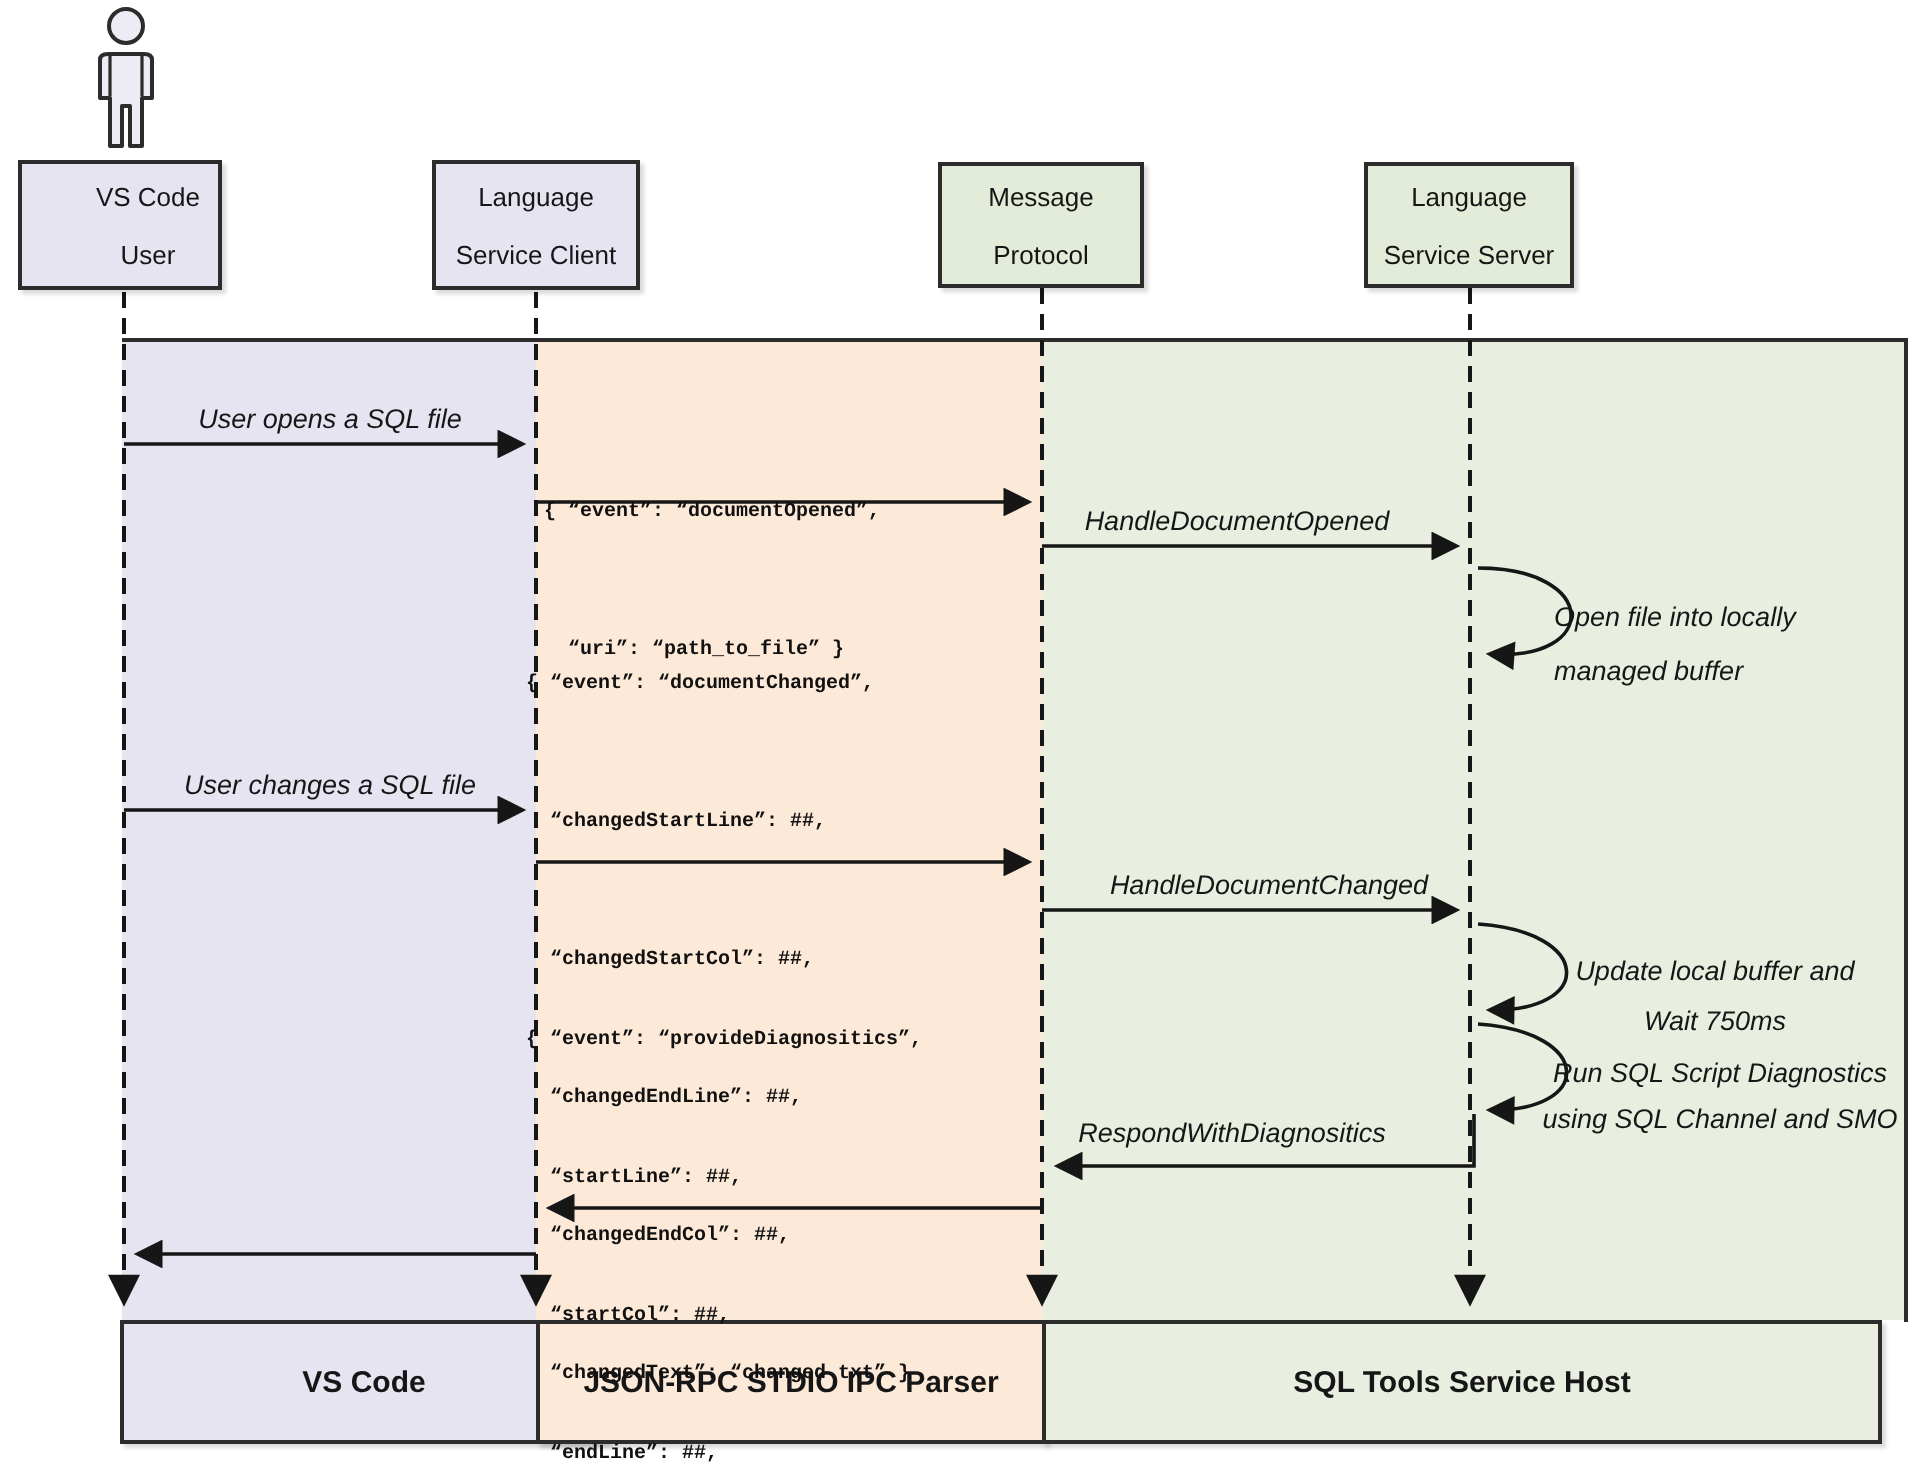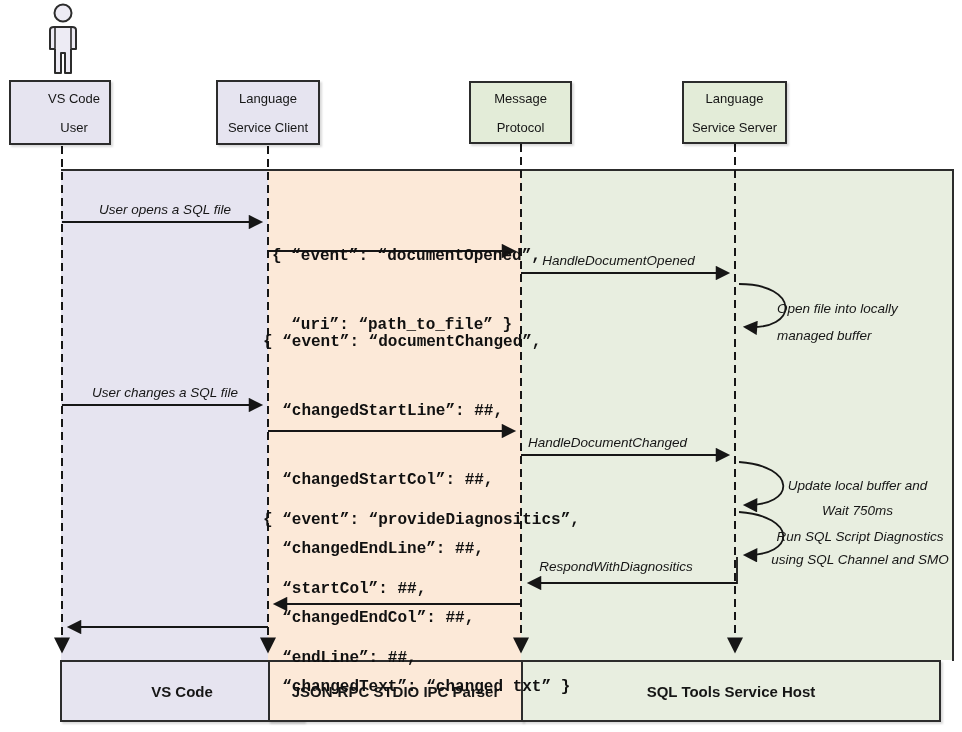--- a/index.html
+++ b/index.html
@@ -33,21 +33,21 @@
   .fbox.pch{background:var(--peach,#fce9d8);}
   .fbox.grn{background:var(--green,#e8eee0);}
   
   .lbl{
     position:absolute;z-index:4;font-style:italic;font-size:13.5px;line-height:17px;
     white-space:nowrap;color:#161616;
   }
   .lbl.c{text-align:center;}
   .mono{
     position:absolute;z-index:4;font-family:"Liberation Mono",monospace;font-weight:bold;
-    font-size:16px;line-height:23px;white-space:pre;color:#111;
+    font-size:10px;line-height:23px;white-space:pre;color:#111;
   }
   .actor-figure{position:absolute;left:40px;top:3px;z-index:3;}
 </style>
 </head>
 <body>
 
 <div class="stage">
 
   <div class="lane lane-lavender"></div>
   <div class="lane lane-peach"></div>
@@ -100,21 +100,21 @@
     <span>Protocol</span>
   </div>
   <div class="abox grn" style="left:682px;top:81px;width:105px;height:63px;">
     <span>Language</span>
     <span>Service Server</span>
   </div>
 
   <div class="lbl c" style="left:62px;top:201px;width:206px;">User opens a SQL file</div>
   <div class="lbl c" style="left:62px;top:384px;width:206px;">User changes a SQL file</div>
   <div class="lbl c" style="left:516px;top:252px;width:205px;">HandleDocumentOpened</div>
-  <div class="lbl c" style="left:505px;top:434px;width:205px;">HandleDocumentChanged</div>
+  <div class="lbl c" style="left:532px;top:434px;width:205px;">HandleDocumentChanged</div>
   <div class="lbl c" style="left:516px;top:558px;width:200px;">RespondWithDiagnositics</div>
 
   <div class="lbl" style="left:777px;top:295px;line-height:27px;">
     <div>Open file into locally</div>
     <div>managed buffer</div>
   </div>
   <div class="lbl c" style="left:765px;top:473px;width:185px;line-height:25px;">
     <div>Update local buffer and</div>
     <div>Wait 750ms</div>
   </div>
@@ -130,20 +130,21 @@
   <div class="mono" style="left:263px;top:285px;">
     <div>{ “event”: “documentChanged”,</div>
     <div>  “changedStartLine”: ##,</div>
     <div>  “changedStartCol”: ##,</div>
     <div>  “changedEndLine”: ##,</div>
     <div>  “changedEndCol”: ##,</div>
     <div>  “changedText”: “changed txt” }</div>
   </div>
   <div class="mono" style="left:263px;top:463px;">
     <div>{ “event”: “provideDiagnositics”,</div>
+    <div>  “startLine”: ##,</div>
     <div>  “startCol”: ##,</div>
     <div>  “endLine”: ##,</div>
     
     
   </div>
 
   <div class="fbox lav" style="left:60px;width:244px;">
     <span>VS Code</span>
   </div>
   <div class="fbox pch" style="left:268px;width:255px;">

